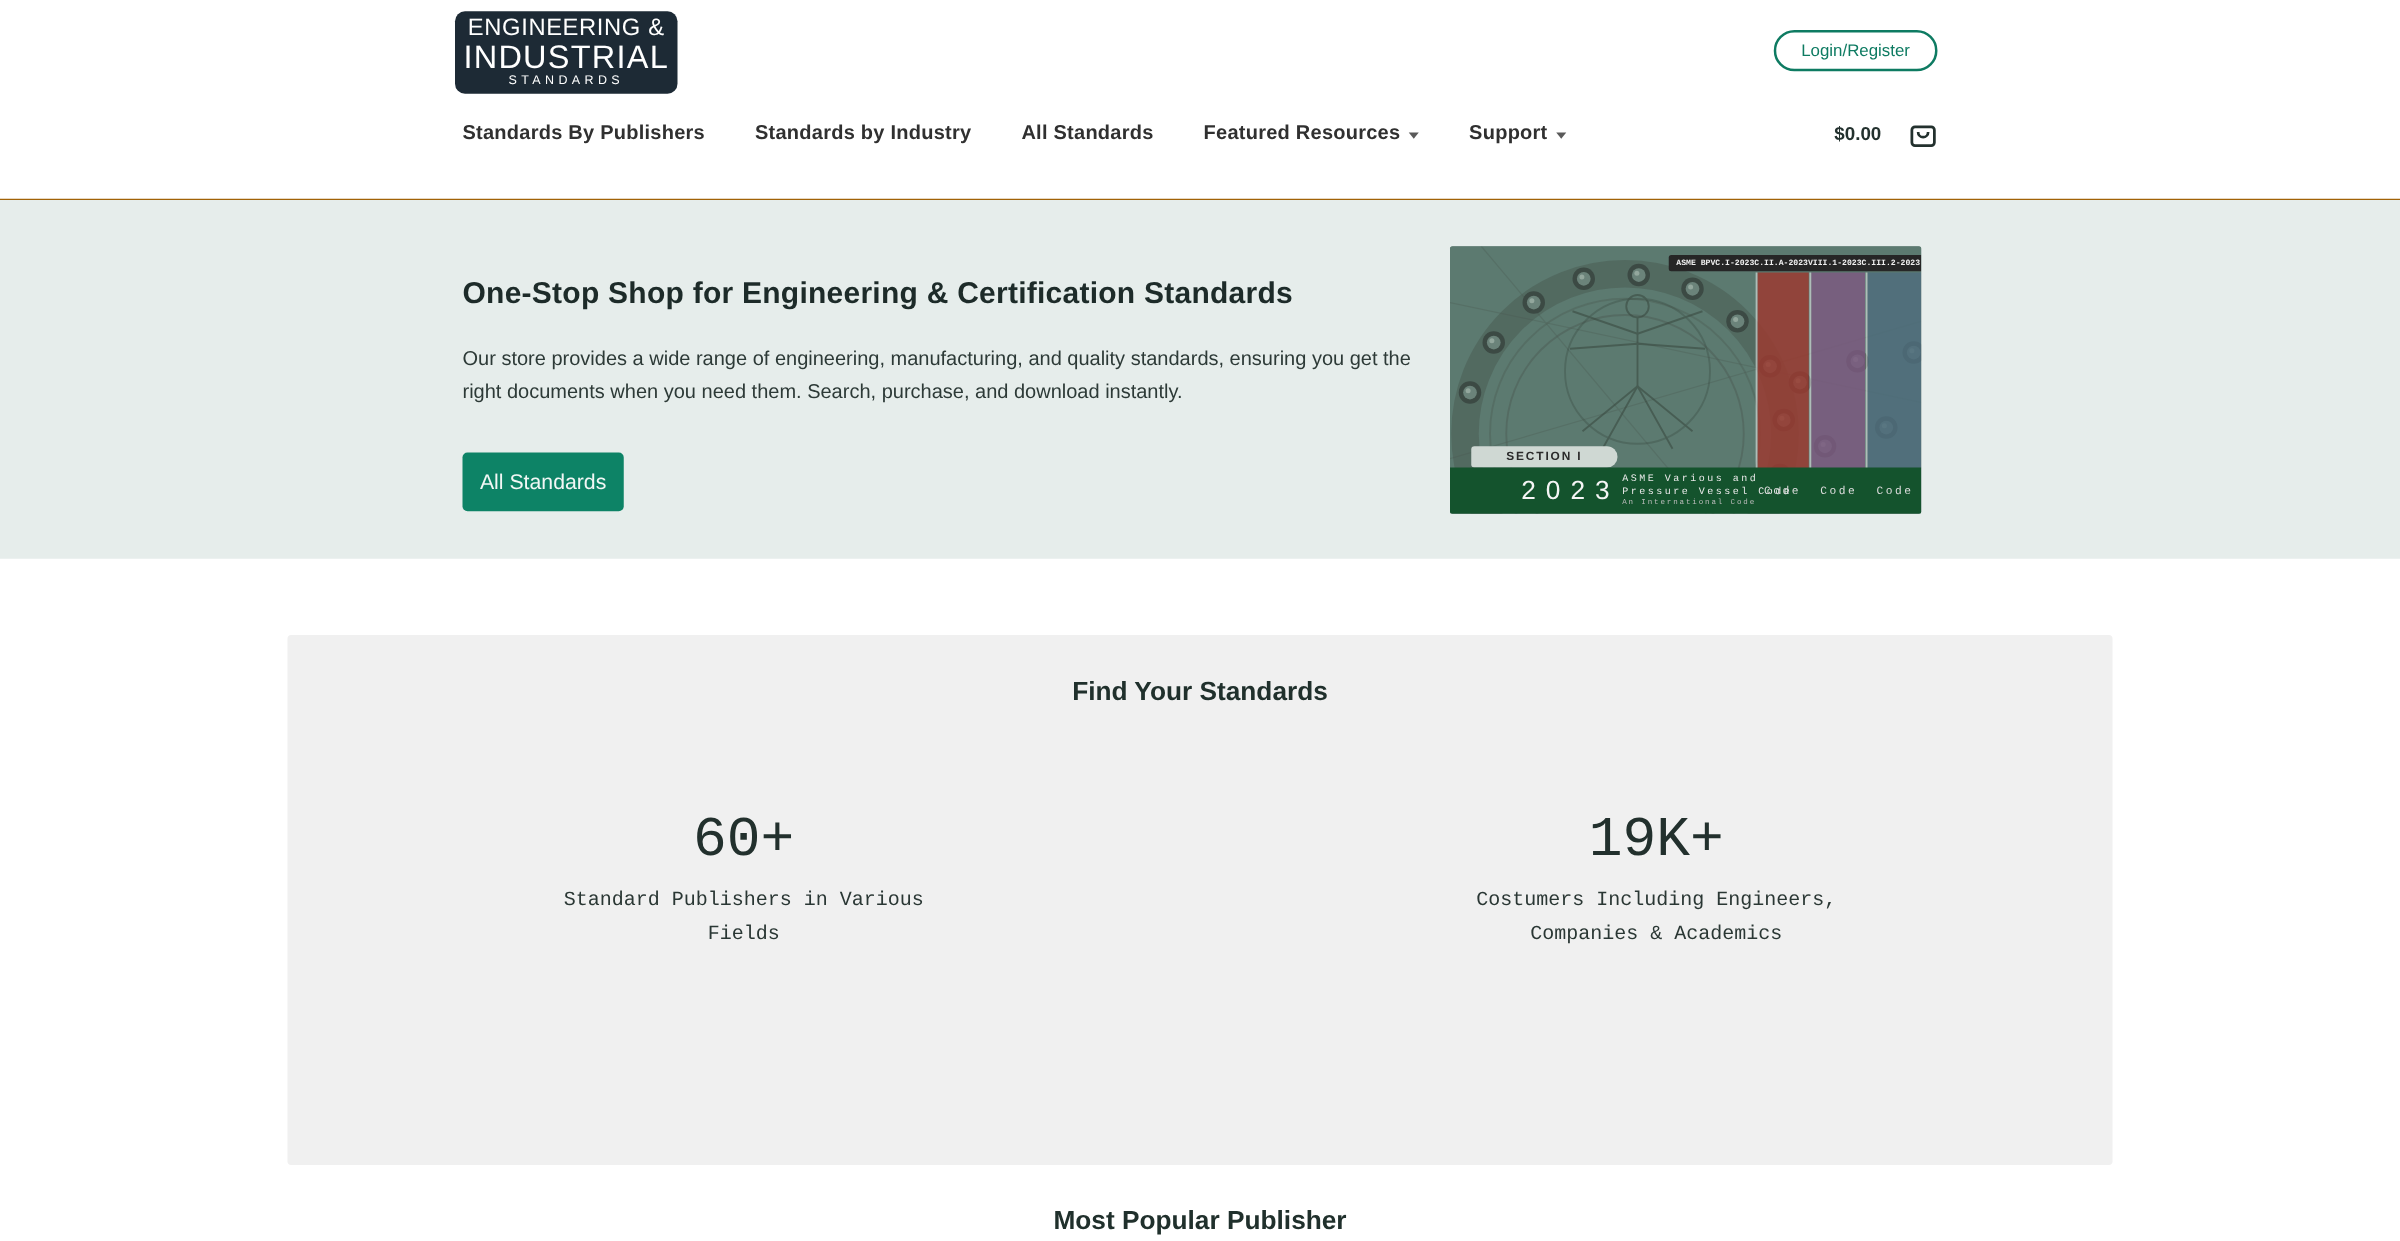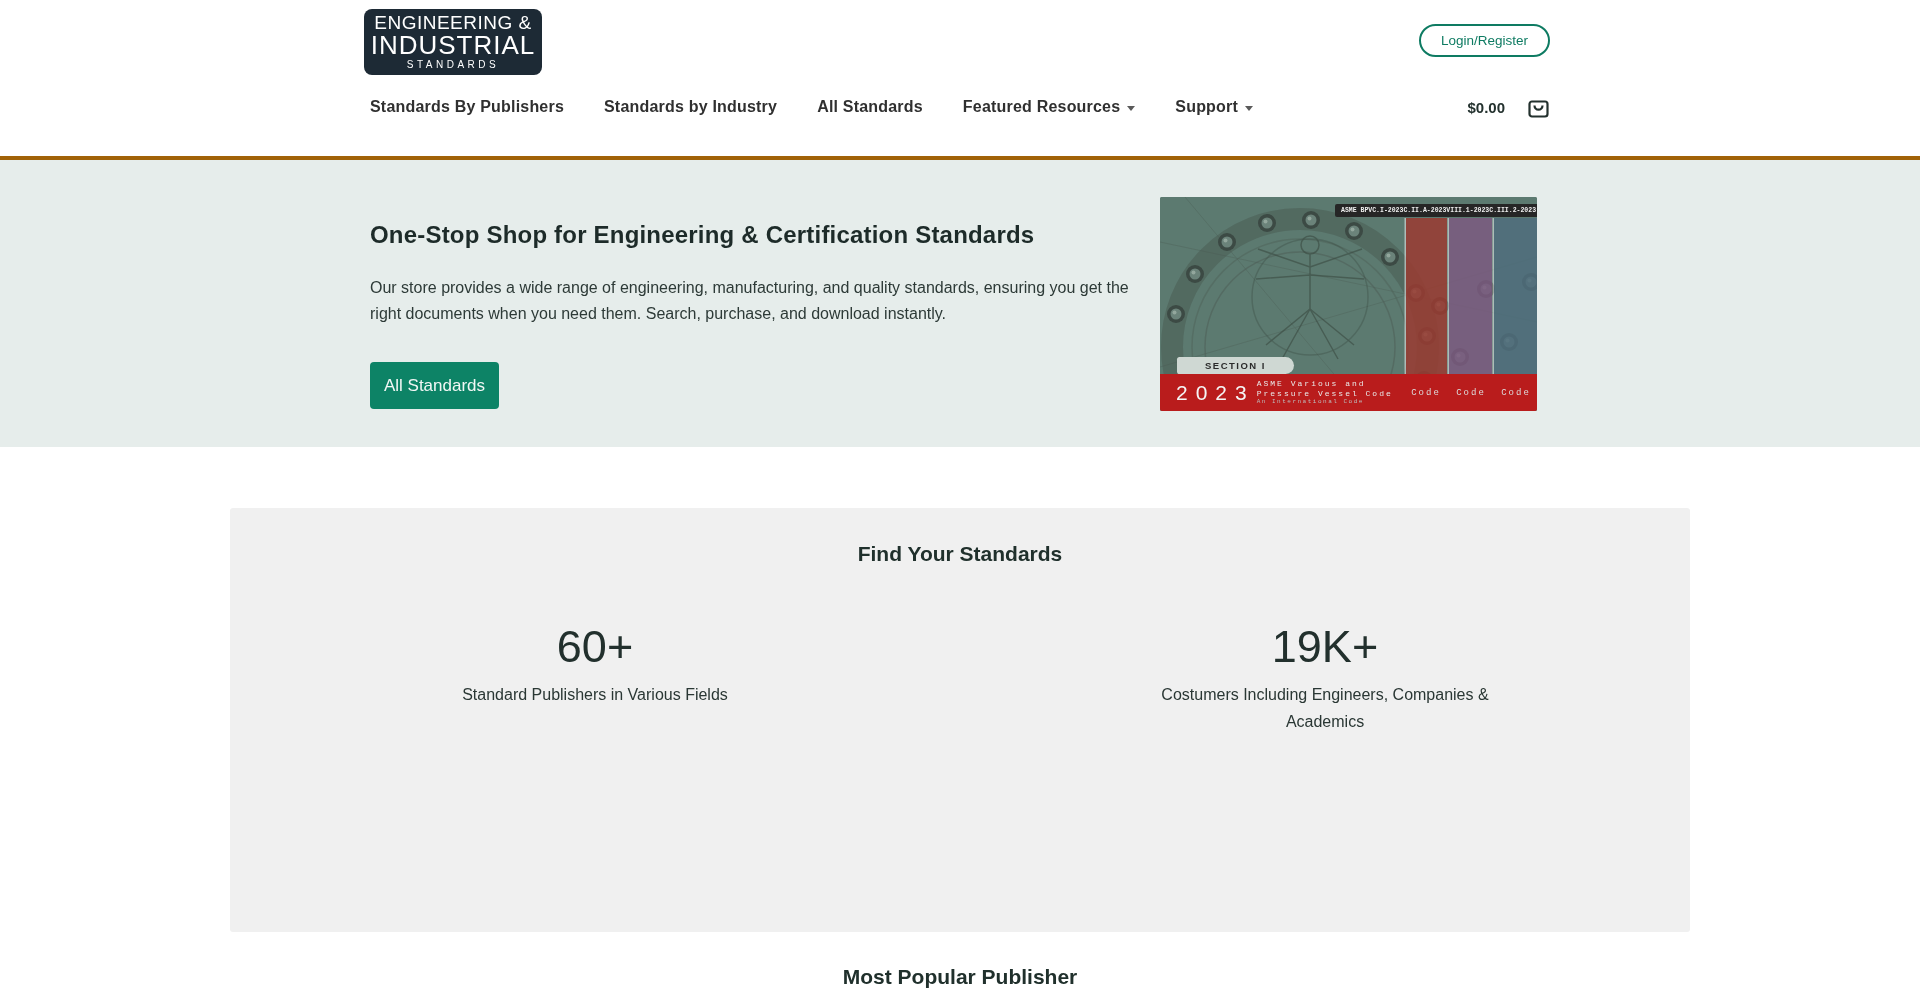--- a/index.html
+++ b/index.html
@@ -3,21 +3,21 @@
 <meta charset="utf-8">
 <style>
   * { margin:0; padding:0; box-sizing:border-box; }
   html,body { background:#fff; }
   body { font-family:"Liberation Sans", sans-serif; }
   .page { position:relative; width:1920px; height:993px; overflow:hidden; background:#fff; }
 
   .container { width:1180px; margin:0 auto; }
 
   
-  .site-header { background:#fff; border-bottom:4px solid #a16207; height:160px; }
+  .site-header { background:#fff; border-bottom:1px solid #a16207; height:160px; }
   .header-top { display:flex; justify-content:space-between; align-items:flex-start; padding-top:9px; }
   .logo { width:178px; height:66px; background:#1d2a35; border-radius:8px; color:#fff;
           display:flex; flex-direction:column; align-items:center; justify-content:center;
           cursor:pointer; margin-left:-6px; }
   .logo-l1 { font-size:19px; font-weight:500; letter-spacing:.5px; line-height:20px; }
   .logo-l2 { font-size:26px; font-weight:400; letter-spacing:1px; line-height:24px;text-align:right; }
   .logo-l3 { font-size:10px; font-weight:400; letter-spacing:3.5px; line-height:13px; margin-top:1px; }
   .login-btn { margin-top:15px; height:33px; padding:0 20px; background:#fff; color:#0e7b62;
                border:2px solid #0e7b62; border-radius:17px; font-size:13.5px; cursor:pointer;
                font-family:"Liberation Sans", sans-serif; }
@@ -46,43 +46,43 @@
   .hero-image svg { position:absolute; inset:0; }
   .hi-toplabels { position:absolute; left:175px; right:0; top:7px; height:13px; background:#262626;
                   display:flex; align-items:center; justify-content:space-between; padding:0 6px;
                   border-radius:2px 0 0 2px; }
   .hi-toplabels span { font-family:"Liberation Mono", monospace; font-size:6.5px; font-weight:700;
                        color:#f0f0f0; white-space:nowrap; }
   .hi-section-tab { position:absolute; left:17px; bottom:37px; height:17px; padding:0 28px;
                     background:#cfd8d3; color:#2b2b2b; font-size:9.5px; font-weight:700;
                     letter-spacing:1.5px; display:flex; align-items:center;
                     border-radius:3px 10px 10px 3px; }
-  .hi-bottombar { position:absolute; left:0; right:0; bottom:0; height:37px; background:#b91c1c;
-                  display:flex; align-items:center; }
+  .hi-bottombar { position:absolute; left:0; right:0; bottom:0; height:37px; background:#14532d;
+                  display:flex; align-items:center;padding-left:41px; }
   .hi-year { font-size:21px; letter-spacing:8px; color:#f5f5f5; margin-left:16px; font-weight:400; }
   .hi-titleblock { margin-left:2px; display:flex; flex-direction:column; }
   .hi-titleblock .t { font-family:"Liberation Mono", monospace; font-size:8px; letter-spacing:2px;
                       color:#e9e9e9; line-height:9.5px; white-space:nowrap; }
   .hi-titleblock .s { font-family:"Liberation Mono", monospace; font-size:6px; letter-spacing:1.5px;
                       color:#bdbdbd; line-height:8px; white-space:nowrap; }
   .hi-code { position:absolute; bottom:13px; transform:translateX(-50%);
              font-family:"Liberation Mono", monospace; font-size:9px; letter-spacing:2px; color:#ddd; }
   .hi-code.c1 { left:266px; } .hi-code.c2 { left:311px; } .hi-code.c3 { left:356px; }
 
   
   .find-panel { width:1460px; height:424px; margin:61px auto 0; background:#f0f0f0; border-radius:3px;
                 display:flex; flex-direction:column; align-items:center; }
   .find-title { margin-top:34px; font-size:21px; font-weight:700; color:#20302c; }
   .search-box { margin-top:21px; width:578px; height:49px; background:#fff; border-radius:25px;
                 display:flex; align-items:center; padding-left:22px; }
   .search-box input { flex:1; height:100%; border:none; outline:none; background:transparent;
                       font-size:17px; color:#333; padding:0 20px 0 12px;
                       font-family:"Liberation Sans", sans-serif; }
   .search-box input::placeholder { color:#949494; }
-  .stats-row { margin-top:56px; width:100%; display:flex; }
+  .stats-row { margin-top:82px; width:100%; display:flex;font-family:Liberation Mono, monospace; }
   .stat { flex:1; display:flex; flex-direction:column; align-items:center; }
   .stat-value { font-size:45px; font-weight:400; color:#22302d; line-height:50px; }
   .stat-caption { margin-top:9px; font-size:16px; line-height:27px; color:#2a3734; text-align:center;
                   max-width:350px; }
 
   .popular-title { margin-top:33px; text-align:center; font-size:21px; font-weight:700; color:#20302c; }
 </style>
 </head>
 <body>
 

